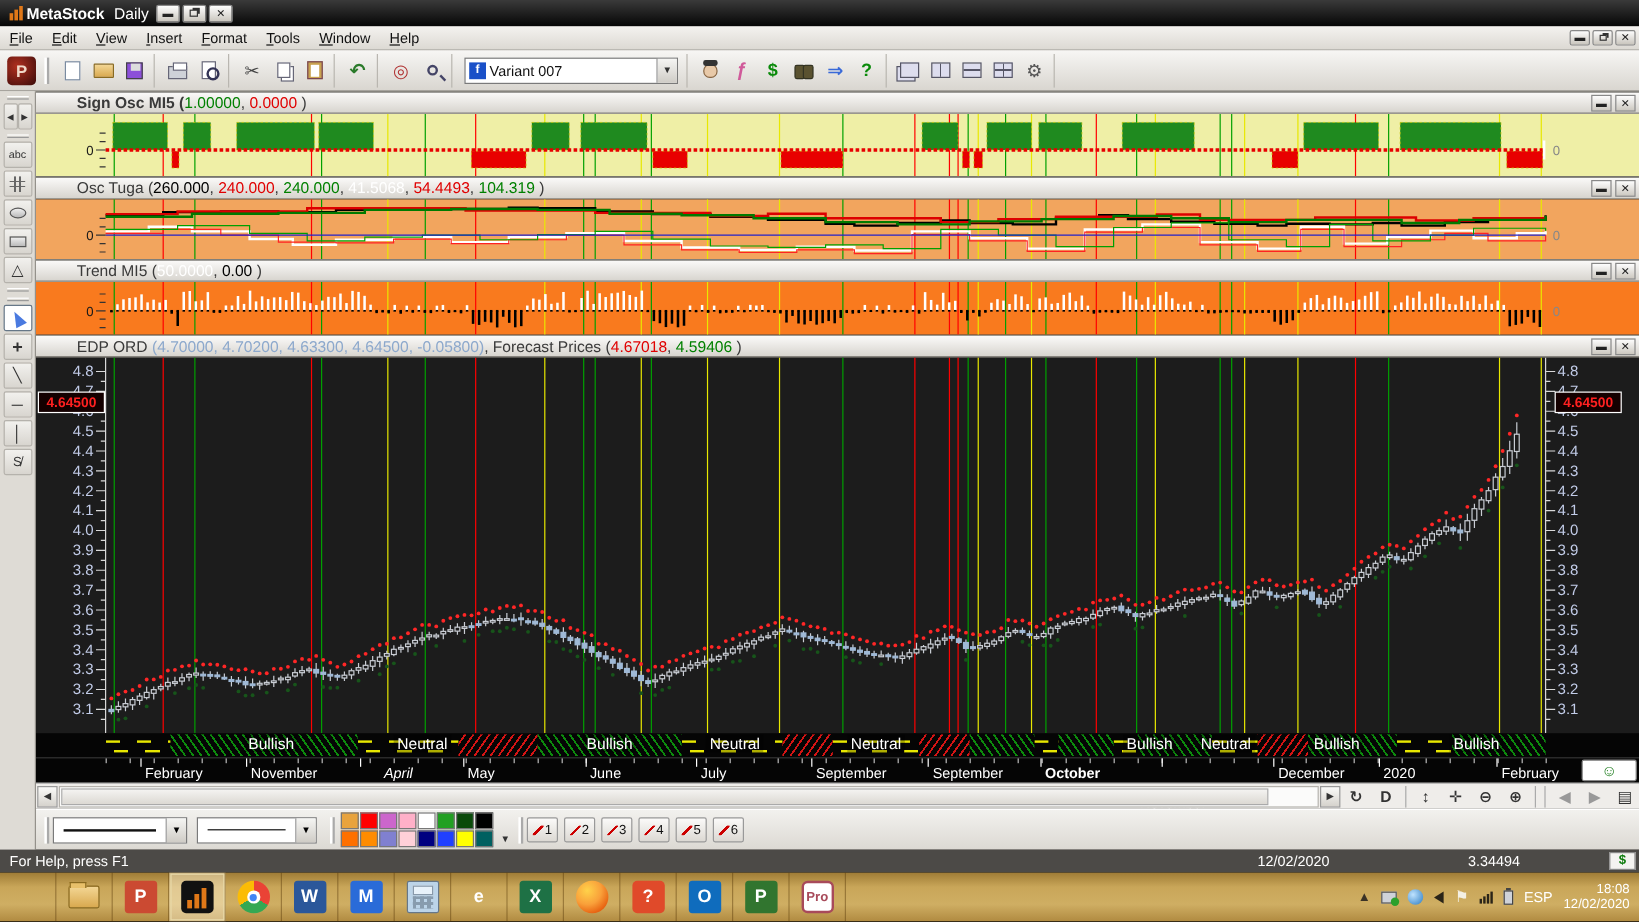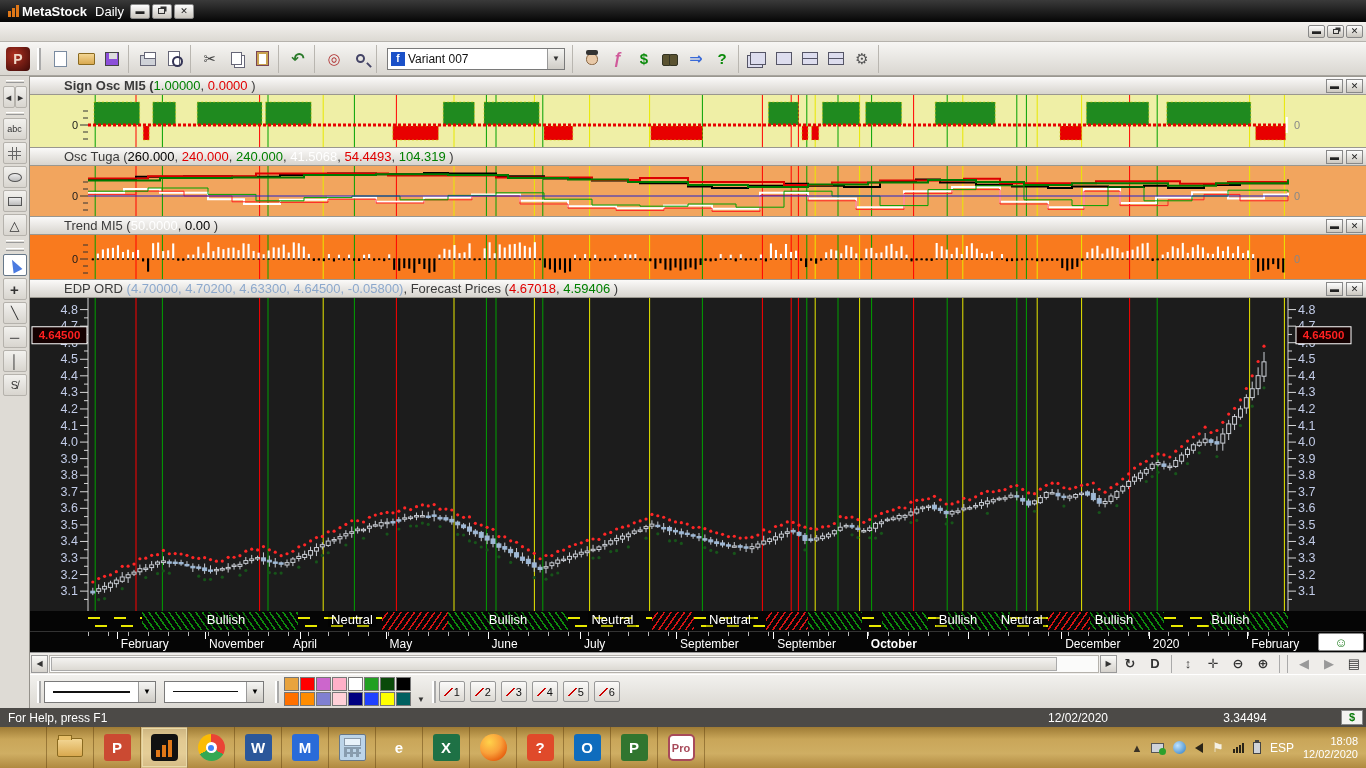--- a/index.html
+++ b/index.html
@@ -175,20 +175,30 @@
       <span>Daily</span>
       <span class="winbtns">
         <span class="wbtn">▬</span>
         <span class="wbtn"><span class="restore-glyph"></span></span>
         <span class="wbtn">✕</span>
       </span>
     </div>
   </div>
 
   <div class="menubar">
+    <span id="menu-items" style="display:flex">
+        <div class="menu-item">File</div>
+        <div class="menu-item">Edit</div>
+        <div class="menu-item">View</div>
+        <div class="menu-item">Insert</div>
+        <div class="menu-item">Format</div>
+        <div class="menu-item">Tools</div>
+        <div class="menu-item">Window</div>
+        <div class="menu-item">Help</div>
+      </span>
     <span class="spacer"></span>
     <span class="winbtns" style="padding-right:3px">
       <span class="wbtn sm">▬</span>
       <span class="wbtn sm"><span class="restore-glyph" style="width:6px;height:5px"></span></span>
       <span class="wbtn sm">✕</span>
     </span>
   </div>
 
   <div class="toolbar" id="main-toolbar">
     <div class="p-logo">P</div>
@@ -1898,21 +1908,21 @@
           <span class="m-tick minor" style="left: 1178px;"></span>
           <span class="m-tick minor" style="left: 1198px;"></span>
           <span class="m-tick minor" style="left: 1218px;"></span>
           <span class="m-tick minor" style="left: 1238px;"></span>
           <span class="m-tick minor" style="left: 1258px;"></span>
           <span class="m-tick" style="left: 86.8px;"></span>
           <span class="m-label" style="left: 90.8px;">February</span>
           <span class="m-tick" style="left: 175px;"></span>
           <span class="m-label" style="left: 179px;">November</span>
           <span class="m-tick" style="left: 270.4px;"></span>
-          <span class="m-label" style="left: 263px;">April</span>
+          <span class="m-label" style="left: 290px; font-style: italic;">April</span>
           <span class="m-tick" style="left: 355.6px;"></span>
           <span class="m-label" style="left: 359.6px;">May</span>
           <span class="m-tick" style="left: 457.6px;"></span>
           <span class="m-label" style="left: 461.6px;">June</span>
           <span class="m-tick" style="left: 550px;"></span>
           <span class="m-label" style="left: 554px;">July</span>
           <span class="m-tick" style="left: 646px;"></span>
           <span class="m-label" style="left: 650px;">September</span>
           <span class="m-tick" style="left: 743.2px;"></span>
           <span class="m-label" style="left: 747.2px;">September</span>

